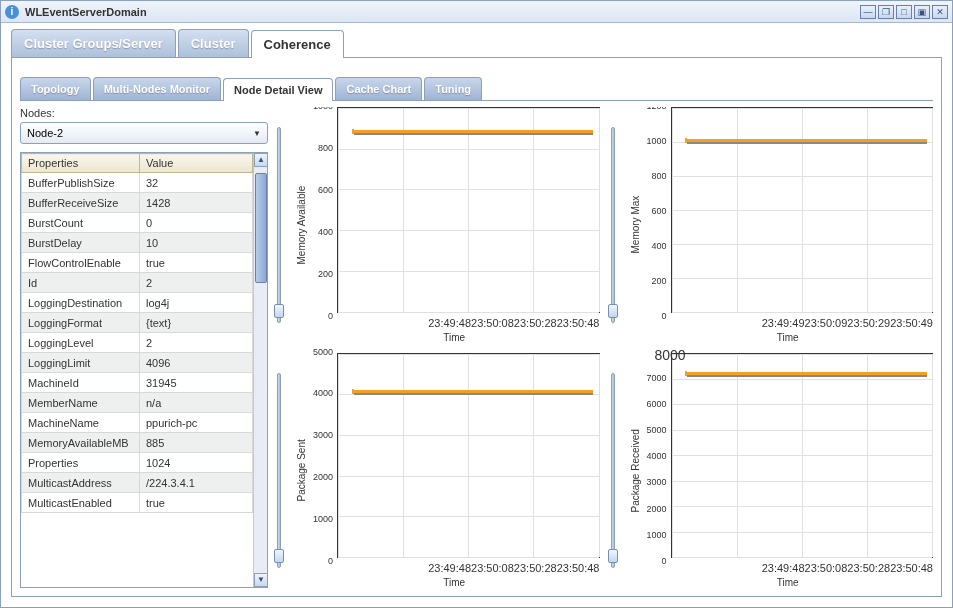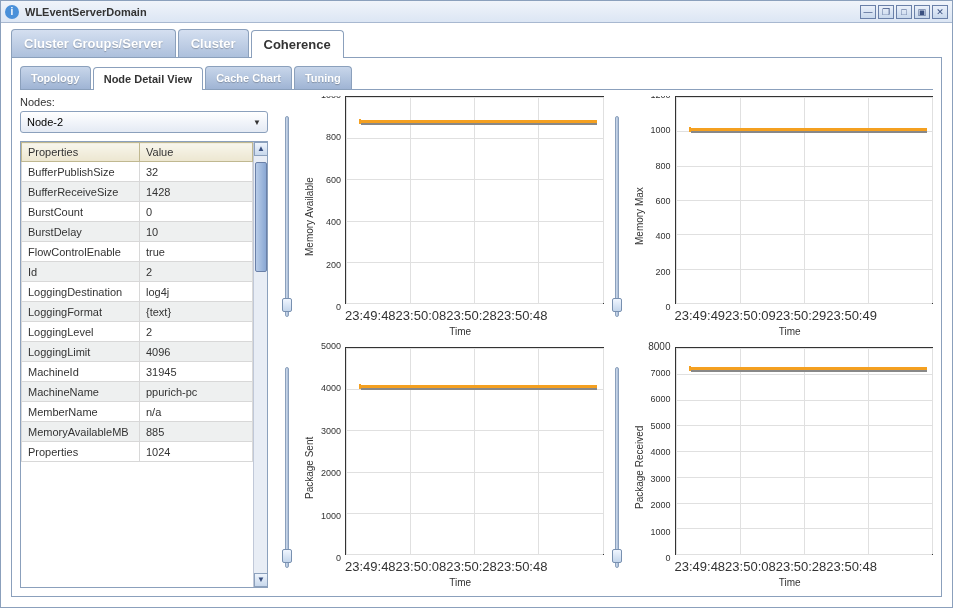--- a/index.html
+++ b/index.html
@@ -14,25 +14,25 @@
 .titlebar .win-btn { width: 16px; height: 14px; border: 1px solid #6a80a8; background: linear-gradient(to bottom, #eaf0fa, #c8d8ec); color: #3a5080; font-size: 9px; text-align: center; line-height: 12px; cursor: pointer; }
 
 .content { flex: 1; padding: 6px 10px 10px 10px; display: flex; flex-direction: column; overflow: hidden; }
 
 .tabs-outer { display: flex; border-bottom: 1px solid #8ba0bc; }
 .tabs-outer .tab { padding: 6px 12px; border: 1px solid #8ba0bc; border-bottom: none; background: linear-gradient(to bottom, #d4dff0, #adc0dc); color: #fff; font-weight: bold; margin-right: 2px; border-radius: 4px 4px 0 0; cursor: pointer; font-size: 13px; text-shadow: 0 1px 1px rgba(0,0,0,.25);}
 .tabs-outer .tab.active { background: #fff; color: #333; text-shadow:none; position: relative; top: 1px; }
 
 .tab-body { border: 1px solid #8ba0bc; border-top: none; flex: 1; padding: 8px; display: flex; flex-direction: column; overflow: hidden; background:#fff;}
 
-.tabs-inner { display: flex; border-bottom: 1px solid #8ba0bc; margin-bottom: 6px; }
+.tabs-inner { display: flex; border-bottom: 1px solid #8ba0bc; margin-bottom: 6px; margin-top: 11px; }
 .tabs-inner .tab { padding: 5px 10px; border: 1px solid #8ba0bc; border-bottom: none; background: linear-gradient(to bottom,#c8d6ea,#9fb4d4); color: #fff; font-weight: bold; margin-right: 2px; border-radius: 4px 4px 0 0; cursor: pointer; font-size: 11px; text-shadow: 0 1px 1px rgba(0,0,0,.25);}
 .tabs-inner .tab.active { background: #fff; color: #333; text-shadow:none; position: relative; top: 1px; }
 
-.detail-area { flex: 1; display: flex; gap: 12px; overflow: hidden; }
+.detail-area { flex: 1; display: flex; gap: 4px; overflow: hidden; }
 
 .left-panel { width: 248px; display: flex; flex-direction: column; }
 .left-panel label { color: #333; margin-bottom: 3px; display: block; }
 .node-select { width: 100%; height: 22px; border: 1px solid #8ba0bc; background: linear-gradient(to bottom,#fff,#e4eaf4); padding: 2px 6px; margin-bottom: 8px; position: relative; border-radius: 3px; cursor: pointer; display: flex; align-items: center; justify-content: space-between; }
 .node-select .arrow { font-size: 8px; color: #333; }
 
 .props-table-wrap { border: 1px solid #8ba0bc; flex: 1; overflow: hidden; display: flex; }
 .props-table { border-collapse: collapse; width: 100%; }
 .props-table th { background: linear-gradient(to bottom,#f8f6ec,#ece6d0); border: 1px solid #c0b890; text-align: left; padding: 3px 6px; font-weight: normal; color: #333; font-size: 11px; }
 .props-table td { border: 1px solid #d8d8d8; padding: 1px 6px; font-size: 11px; color: #333; height: 20px; white-space: nowrap; overflow: hidden; }
@@ -53,21 +53,21 @@
 
 .chart-cell { display: flex; align-items: stretch; }
 .chart-ylabel { writing-mode: vertical-rl; transform: rotate(180deg); font-size: 10px; color: #333; text-align: center; padding: 0 2px; }
 .chart-main { flex: 1; display: flex; flex-direction: column; }
 .chart-plot { flex: 1; position: relative; border: 1px solid #333; background: #fff; margin-left: 28px; margin-bottom: 4px; }
 .chart-grid { position: absolute; inset: 0; }
 .chart-grid .hline { position: absolute; left: 0; right: 0; border-top: 1px solid #e0e0e0; }
 .chart-grid .vline { position: absolute; top: 0; bottom: 0; border-left: 1px solid #e0e0e0; }
 .chart-line { position: absolute; left: 6%; right: 2%; height: 3px; background: #f4a020; box-shadow: 0 2px 0 #888; }
 .chart-line::before { content:""; position:absolute; left:-2px; top:-1px; width:2px; height:5px; background:#f4a020; }
-.chart-xticks { display: flex; justify-content: flex-start; font-size: 13px; color: #333; margin-left: 28px; }
+.chart-xticks { display: flex; justify-content: flex-end; font-size: 11px; color: #333; margin-left: 28px; }
 .chart-xlabel { text-align: center; font-size: 10px; color: #333; margin-top: 3px; }
 .chart-wrap { position: relative; flex: 1; display: flex; flex-direction: column; }
 
 </style>
 </head>
 <body>
 
 <div class="window">
   <div class="titlebar">
     <div class="info-icon">i</div>
@@ -86,20 +86,21 @@
     <div class="tabs-outer" id="outer-tabs">
         <div class="tab">Cluster Groups/Server</div>
         <div class="tab">Cluster</div>
         <div class="tab active">Coherence</div>
       </div>
 
     <div class="tab-body">
 
       <div class="tabs-inner" id="inner-tabs">
           <div class="tab">Topology</div>
+          <div class="tab">Multi-Nodes Monitor</div>
           <div class="tab active">Node Detail View</div>
           <div class="tab">Cache Chart</div>
           <div class="tab">Tuning</div>
         </div>
 
       <div class="detail-area">
 
         <div class="left-panel">
           <label>Nodes:</label>
           <div class="node-select">
@@ -154,34 +155,42 @@
                     </tr>
                     <tr>
                       <td>LoggingLimit</td>
                       <td>4096</td>
                     </tr>
                     <tr>
                       <td>MachineId</td>
                       <td>31945</td>
                     </tr>
                     <tr>
+                      <td>MemberName</td>
+                      <td>n/a</td>
+                    </tr>
+                    <tr>
                       <td>MachineName</td>
                       <td>ppurich-pc</td>
                     </tr>
                     <tr>
-                      <td>MemberName</td>
-                      <td>n/a</td>
-                    </tr>
-                    <tr>
                       <td>MemoryAvailableMB</td>
                       <td>885</td>
                     </tr>
                     <tr>
                       <td>Properties</td>
                       <td>1024</td>
+                    </tr>
+                    <tr>
+                      <td>MulticastAddress</td>
+                      <td>/224.3.4.1</td>
+                    </tr>
+                    <tr>
+                      <td>MulticastEnabled</td>
+                      <td>true</td>
                     </tr>
                   </tbody>
               </table>
             </div>
             <div class="scrollbar-v">
               <div class="arrow-btn arrow-up">▲</div>
               <div class="thumb"></div>
               <div class="arrow-btn arrow-down">▼</div>
             </div>
           </div>
@@ -342,21 +351,21 @@
                     <div class="chart-line" style="top: 9%;"></div>
                   </div>
                   <span style="position: absolute; left: 0px; width: 24px; text-align: right; font-size: 9px; color: rgb(51, 51, 51); top: calc(100% - 6px);">0</span>
                   <span style="position: absolute; left: 0px; width: 24px; text-align: right; font-size: 9px; color: rgb(51, 51, 51); top: calc(87.5% - 6px);">1000</span>
                   <span style="position: absolute; left: 0px; width: 24px; text-align: right; font-size: 9px; color: rgb(51, 51, 51); top: calc(75% - 6px);">2000</span>
                   <span style="position: absolute; left: 0px; width: 24px; text-align: right; font-size: 9px; color: rgb(51, 51, 51); top: calc(62.5% - 6px);">3000</span>
                   <span style="position: absolute; left: 0px; width: 24px; text-align: right; font-size: 9px; color: rgb(51, 51, 51); top: calc(50% - 6px);">4000</span>
                   <span style="position: absolute; left: 0px; width: 24px; text-align: right; font-size: 9px; color: rgb(51, 51, 51); top: calc(37.5% - 6px);">5000</span>
                   <span style="position: absolute; left: 0px; width: 24px; text-align: right; font-size: 9px; color: rgb(51, 51, 51); top: calc(25% - 6px);">6000</span>
                   <span style="position: absolute; left: 0px; width: 24px; text-align: right; font-size: 9px; color: rgb(51, 51, 51); top: calc(12.5% - 6px);">7000</span>
-                  <span style="position: absolute; left: 0px; width: 24px; text-align: right; font-size: 10px; color: rgb(51, 51, 51); top: calc(0% - 6px);">8000</span>
+                  <span style="position: absolute; left: 12px; width: 24px; text-align: right; font-size: 14px; color: rgb(51, 51, 51); top: calc(0% - 6px);">8000</span>
                 </div>
                 <div class="chart-xticks">
                   <span>23:49:48</span>
                   <span>23:50:08</span>
                   <span>23:50:28</span>
                   <span>23:50:48</span>
                 </div>
                 <div class="chart-xlabel">Time</div>
               </div>
             </div>

